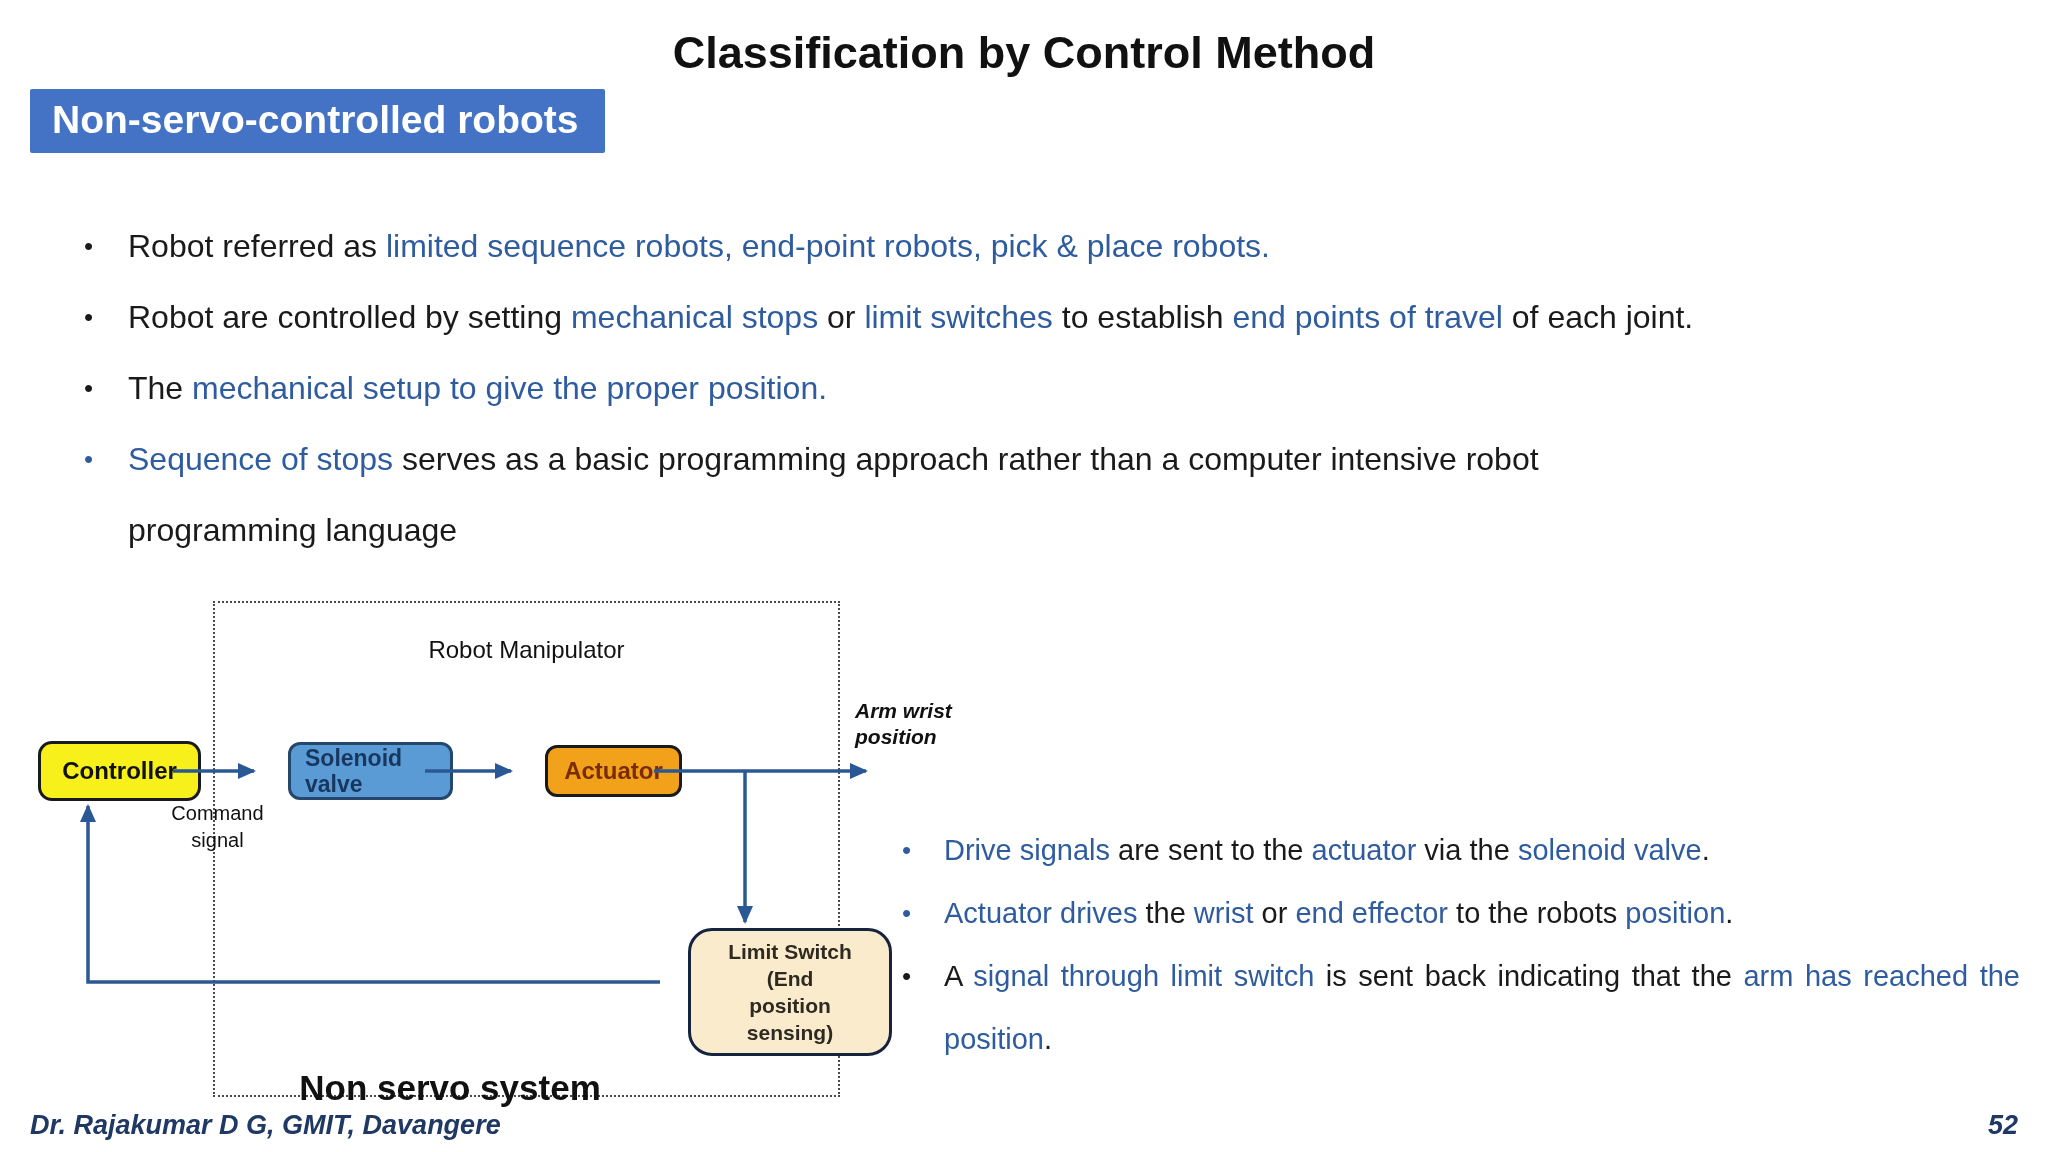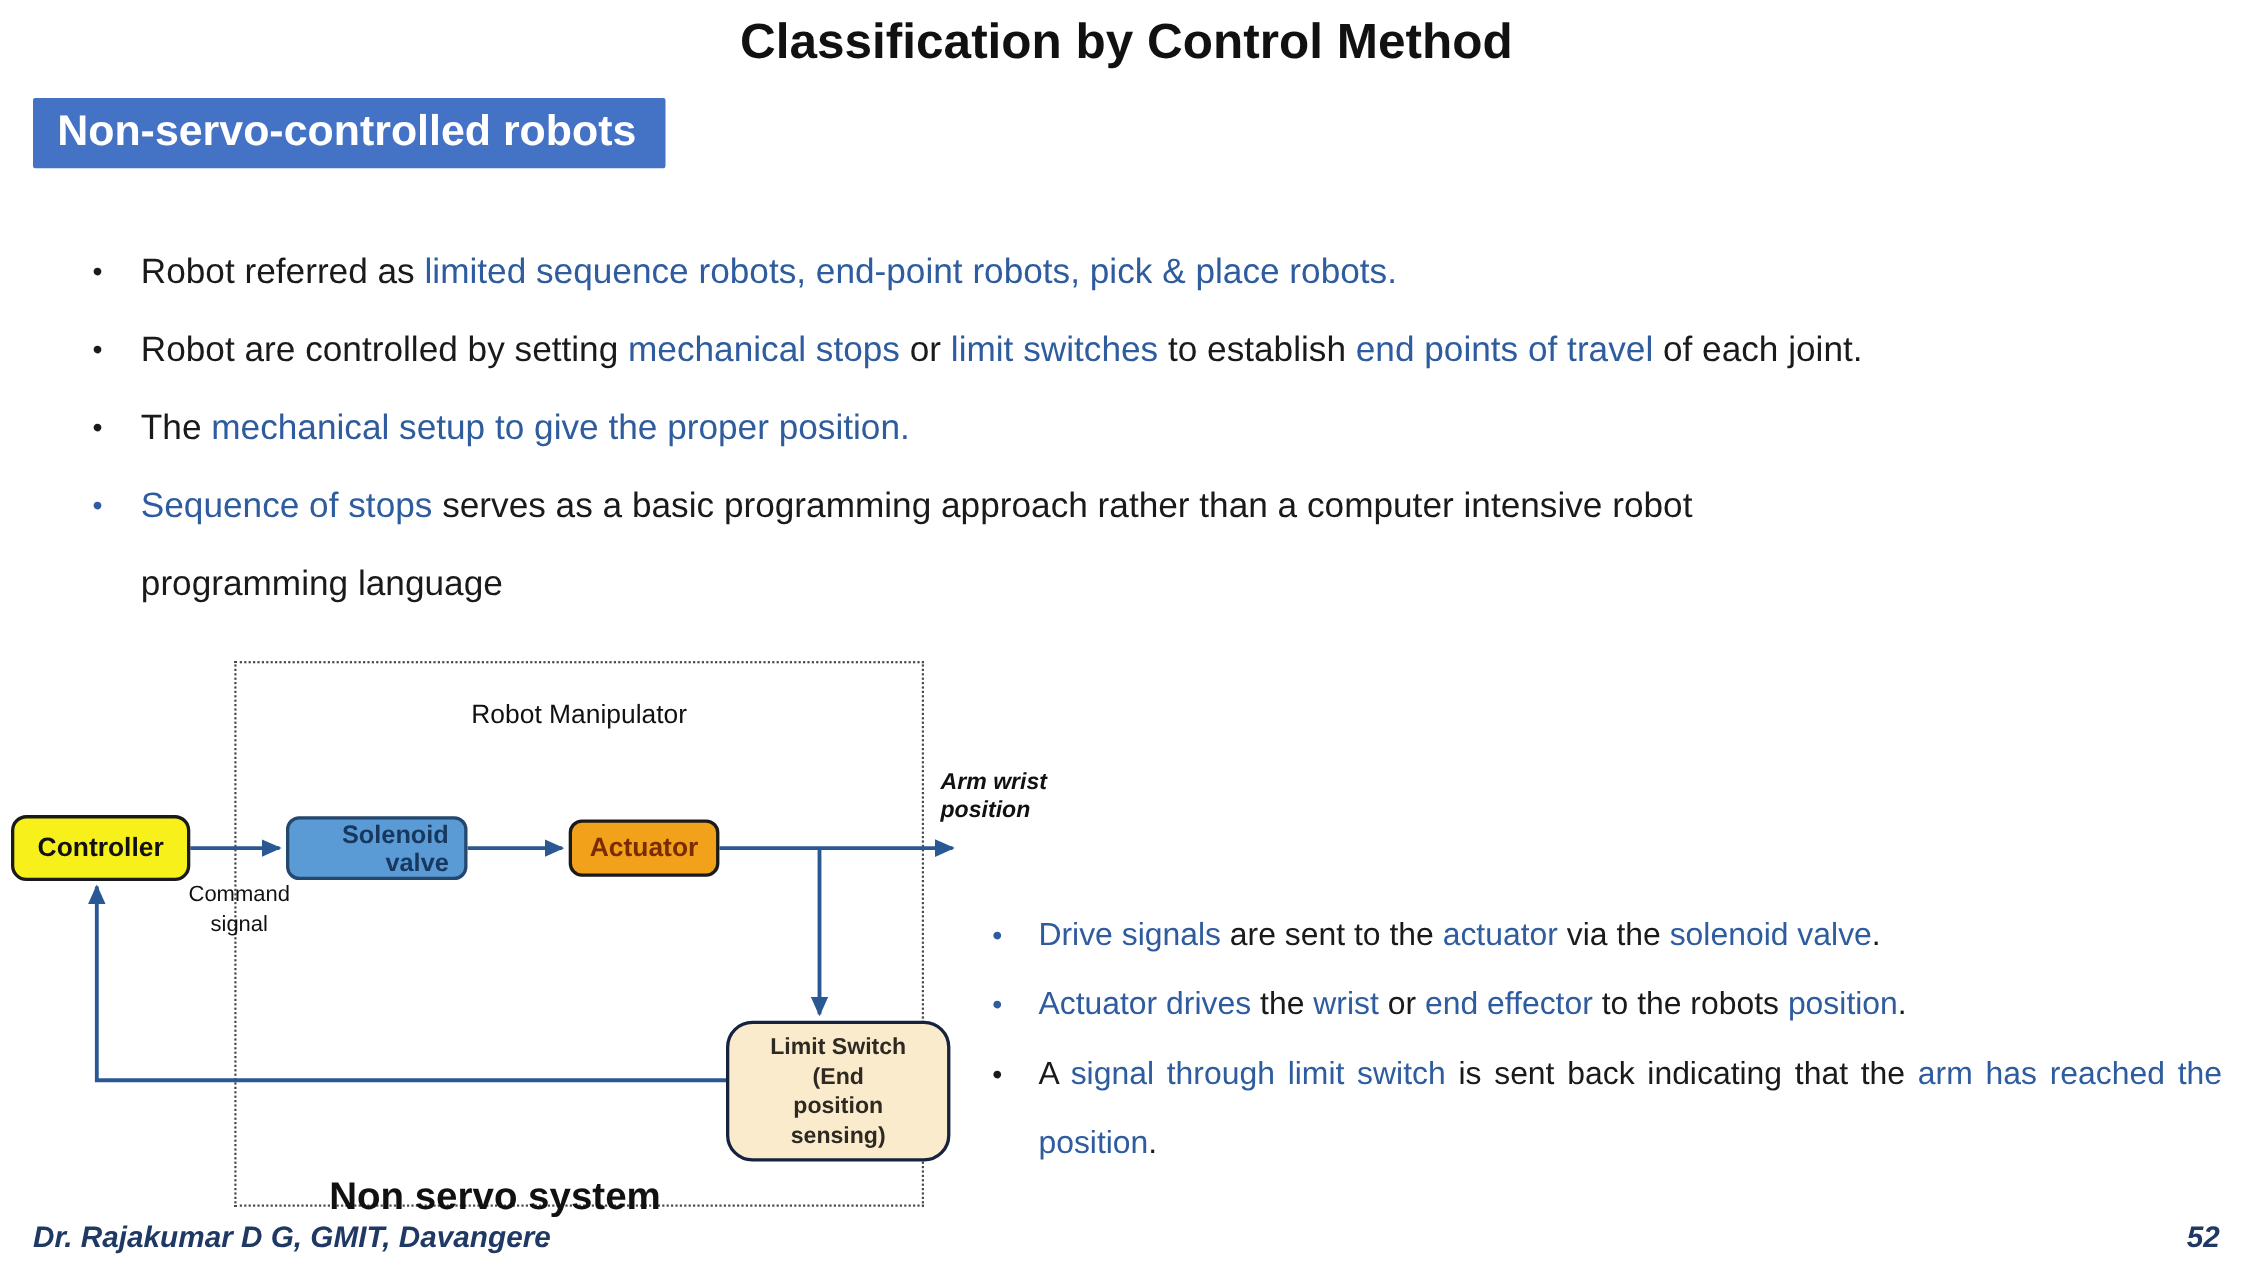--- a/index.html
+++ b/index.html
@@ -6,21 +6,21 @@
   body{
     width:2048px;height:1152px;position:relative;background:#ffffff;
     font-family:"Liberation Sans", sans-serif;overflow:hidden;
     color:#1a1a1a;
   }
   .k{color:#1a1a1a;}
   .b{color:var(--accent_blue,#2E5C9E);}
 
   
   #title{
-    position:absolute;top:12px;left:0;width:2048px;text-align:center;
+    position:absolute;top:27px;left:0;width:2048px;text-align:center;
     font-size:45px;font-weight:bold;color:#111;letter-spacing:0px;
   }
 
   
   #badge{
     position:absolute;left:30px;top:89px;
     background:var(--badge_bg,#4472C4);
     color:#fff;font-size:39px;font-weight:bold;
     padding:9px 26px 11px 22px;border-radius:2px;
   }
@@ -50,21 +50,21 @@
   #diagram-border{
     position:absolute;left:213px;top:601px;width:627px;height:496px;
     border:2px dotted #4a4a4a;box-sizing:border-box;
   }
   #manipulator-label{
     position:absolute;left:213px;top:636px;width:627px;text-align:center;
     font-size:24px;color:#111;
   }
   .dbox{
     position:absolute;display:flex;align-items:center;justify-content:center;
-    text-align:right;box-sizing:border-box;font-weight:bold;
+    text-align:left;box-sizing:border-box;font-weight:bold;margin-left:28px;
   }
   #box-controller{
     left:10px;top:741px;width:163px;height:60px;
     background:var(--controller_fill,#F7F01A);
     border:3px solid var(--box_border_dark,#1a1a1a);border-radius:14px;
     font-size:24px;color:#111;
   }
   #box-solenoid{
     left:260px;top:742px;width:165px;height:58px;
     background:var(--solenoid_fill,#5B9BD5);

